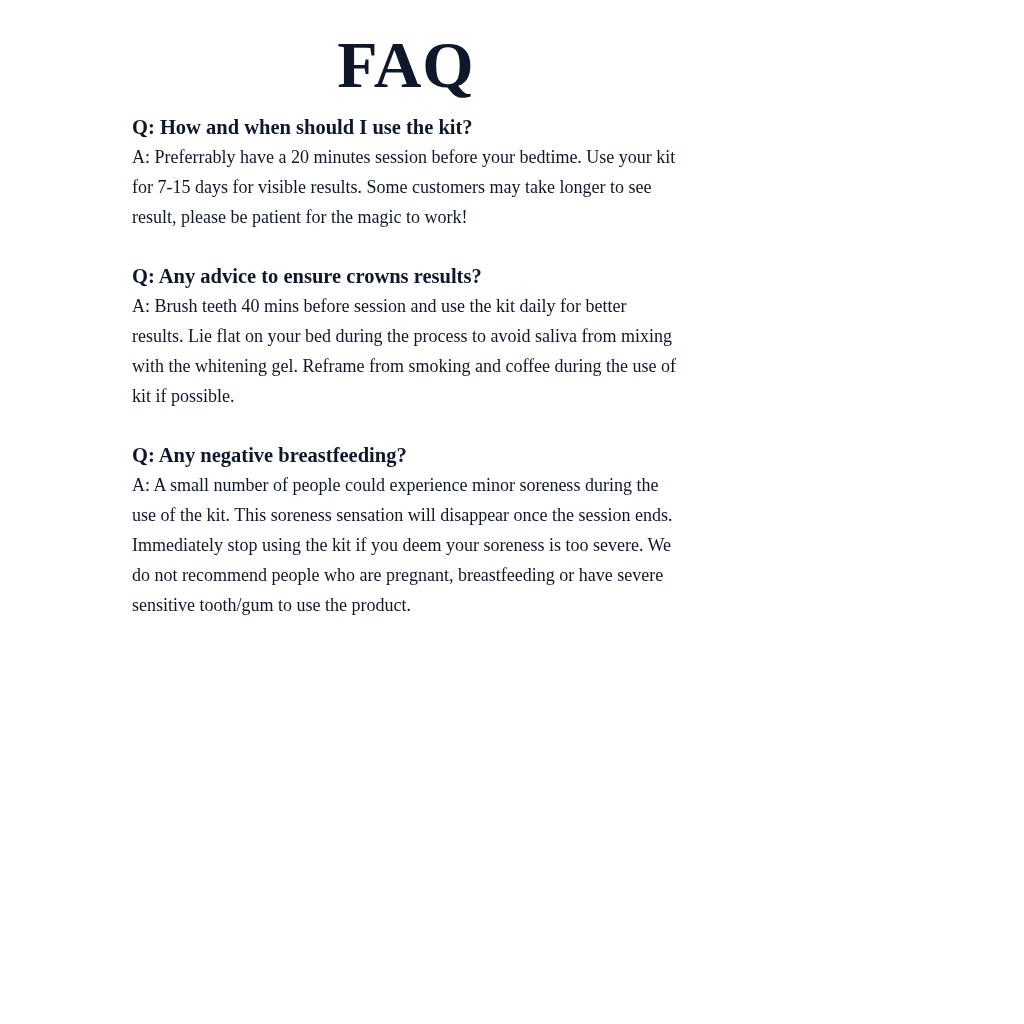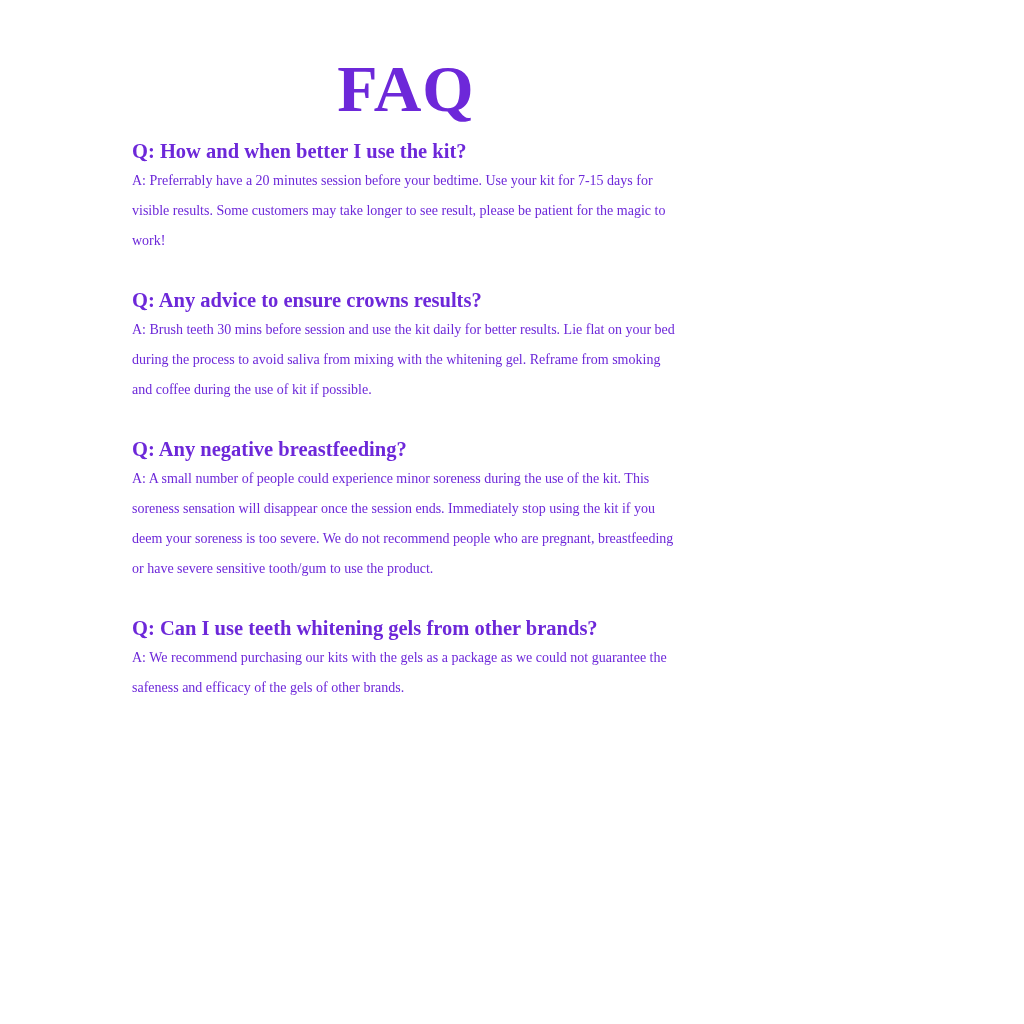--- a/index.html
+++ b/index.html
@@ -8,23 +8,23 @@
     background: #ffffff;
     width: 1024px;
     height: 1024px;
     overflow: hidden;
   }
   .page {
     width: 812px;
     height: 1024px;
     background: #ffffff;
     font-family: "Liberation Serif", "DejaVu Serif", serif;
-    color: #6d28d9;
+    color: #0f172a;
     box-sizing: border-box;
-    padding-top: 56px;
+    padding-top: 32px;
   }
   .content-column {
     width: 548px;
     margin: 0 auto;
   }
   .faq-title {
     font-size: 66px;
     font-weight: bold;
     text-align: center;
     line-height: 1.0;
@@ -34,49 +34,45 @@
   .faq-item {
     margin-bottom: 29px;
   }
   .faq-question {
     font-size: 20.5px;
     font-weight: bold;
     line-height: 30px;
     margin: 0;
   }
   .faq-answer {
-    font-size: 14px;
+    font-size: 18px;
     font-weight: normal;
     line-height: 30px;
     margin: 0;
   }
 </style>
 </head>
 <body>
 
 <div class="page">
   <div class="content-column">
 
     <h1 class="faq-title">FAQ</h1>
 
     <div class="faq-item">
-      <p class="faq-question">Q: How and when better I use the kit?</p>
+      <p class="faq-question">Q: How and when should I use the kit?</p>
       <p class="faq-answer">A: Preferrably have a 20 minutes session before your bedtime. Use your kit for 7-15 days for visible results. Some customers may take longer to see result, please be patient for the magic to work!</p>
     </div>
 
     <div class="faq-item">
       <p class="faq-question">Q: Any advice to ensure crowns results?</p>
-      <p class="faq-answer">A: Brush teeth 30 mins before session and use the kit daily for better results. Lie flat on your bed during the process to avoid saliva from mixing with the whitening gel. Reframe from smoking and coffee during the use of kit if possible.</p>
+      <p class="faq-answer">A: Brush teeth 40 mins before session and use the kit daily for better results. Lie flat on your bed during the process to avoid saliva from mixing with the whitening gel. Reframe from smoking and coffee during the use of kit if possible.</p>
     </div>
 
     <div class="faq-item">
       <p class="faq-question">Q: Any negative breastfeeding?</p>
       <p class="faq-answer">A: A small number of people could experience minor soreness during the use of the kit. This soreness sensation will disappear once the session ends. Immediately stop using the kit if you deem your soreness is too severe. We do not recommend people who are pregnant, breastfeeding or have severe sensitive tooth/gum to use the product.</p>
     </div>
 
 
-    <div class="faq-item">
-      <p class="faq-question">Q: Can I use teeth whitening gels from other brands?</p>
-      <p class="faq-answer">A: We recommend purchasing our kits with the gels as a package as we could not guarantee the safeness and efficacy of the gels of other brands.</p>
-    </div>
 
   </div>
 </div>
 
 </body></html>

